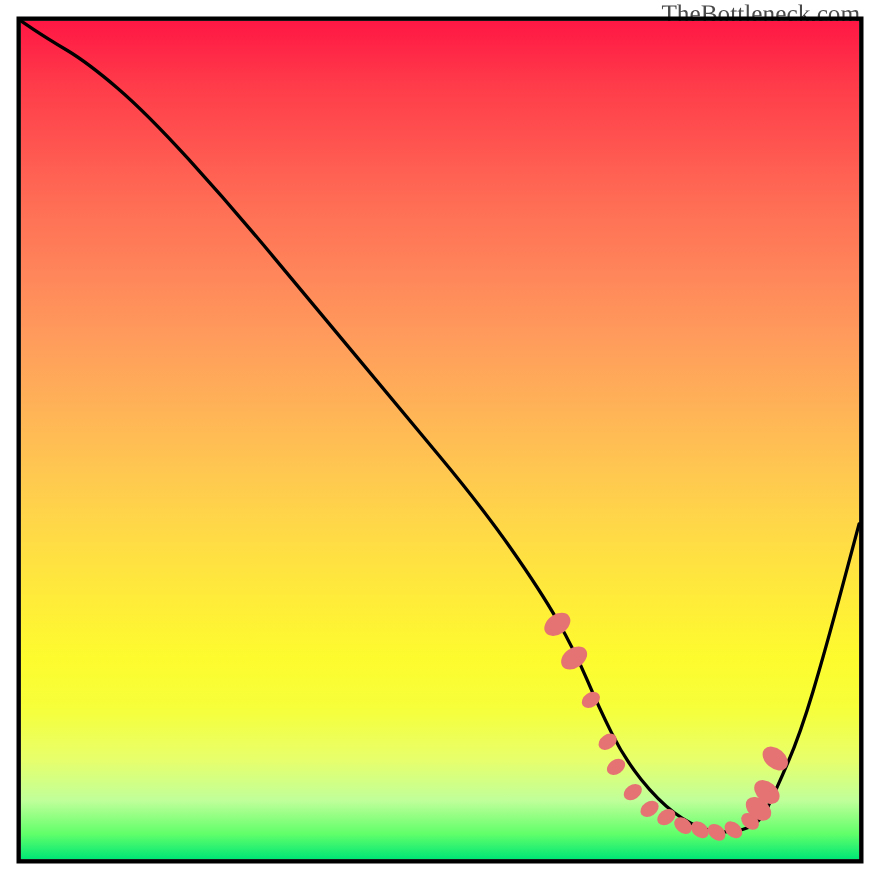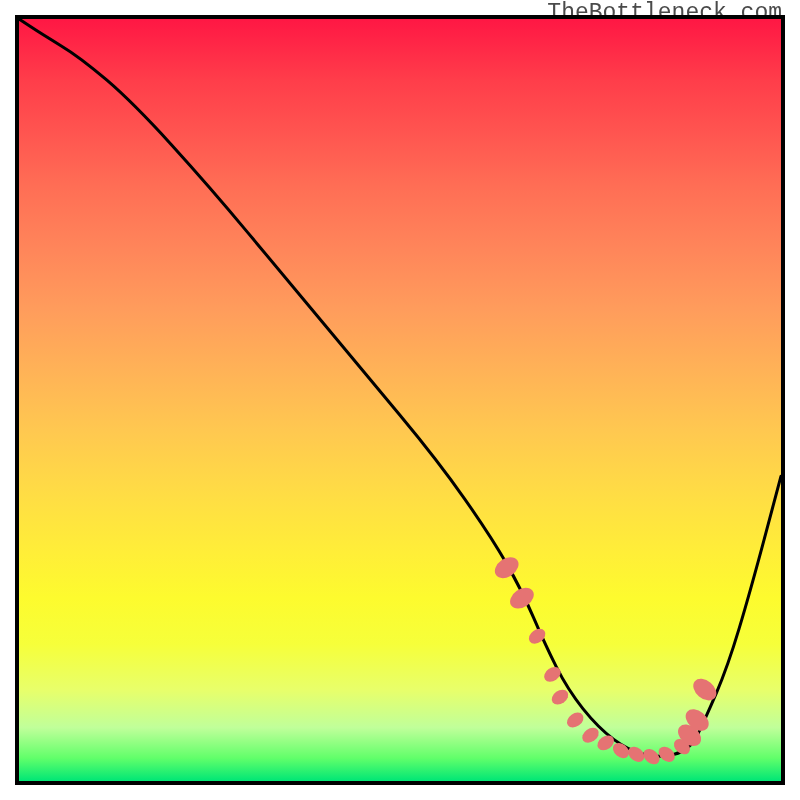--- a/index.html
+++ b/index.html
@@ -32,21 +32,21 @@
       #e8ff6a 88%,
       #c0ff9a 93%,
       #61ff6a 97%,
       #00e676 100%
     );
   }
   .watermark {
     position: absolute;
     top: 0;
     right: 18px;
-    font-family: Liberation Mono, monospace;
+    font-family: Liberation Serif, serif;
     font-size: 23px;
     color: #4a4a4a;
     letter-spacing: 0px;
   }
   svg.curve {
     position: absolute;
     left: 0;
     top: 0;
     width: 100%;
     height: 100%;

